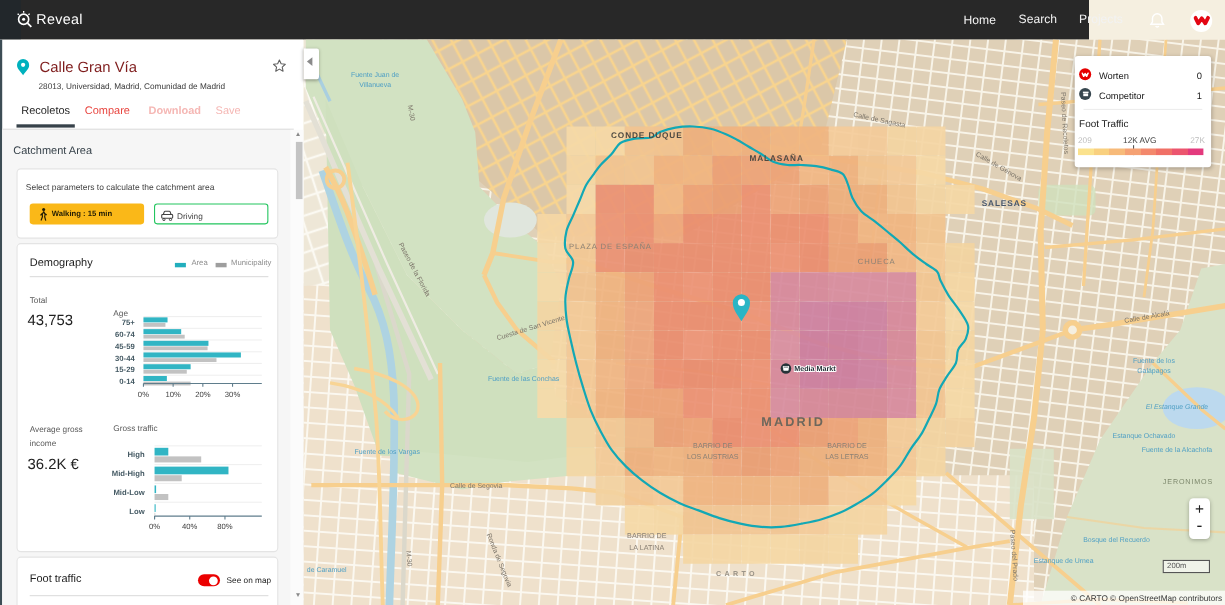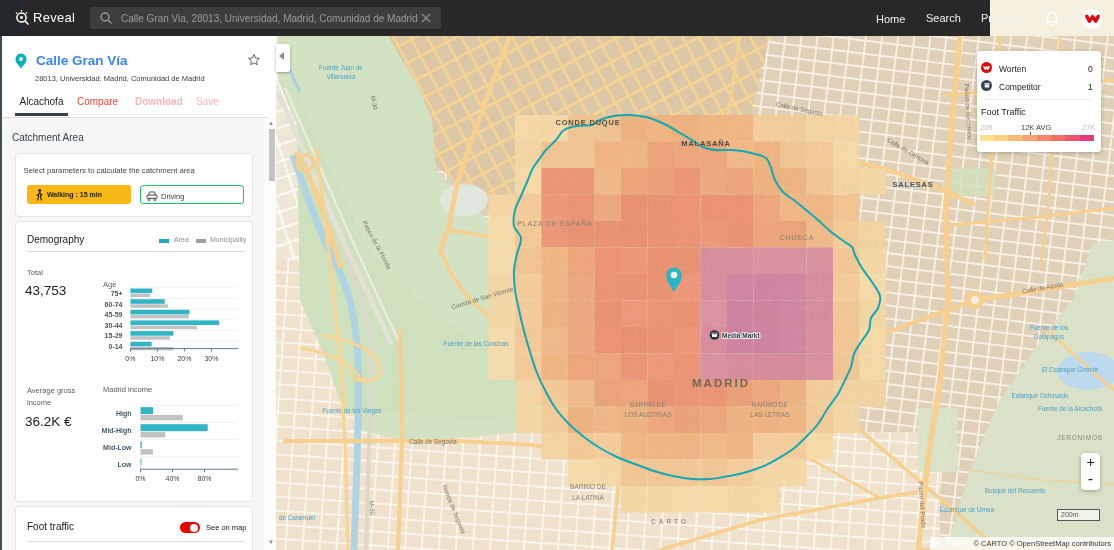--- a/index.html
+++ b/index.html
@@ -14,55 +14,44 @@
  <div class="abs" style="left:0;top:0;width:19px;height:36px;background:#22272b"></div>
  <svg class="abs" style="left:14px;top:9px" width="18" height="18" viewBox="0 0 18 18">
    <circle cx="7.5" cy="8.5" r="4.6" fill="none" stroke="#fff" stroke-width="1.5"></circle>
    <line x1="11" y1="12" x2="14.5" y2="15.5" stroke="#fff" stroke-width="1.6"></line>
    <circle cx="7.5" cy="8.5" r="1.4" fill="#fff"></circle>
    <line x1="7.5" y1="1" x2="7.5" y2="2.6" stroke="#fff" stroke-width="1.2"></line>
    <line x1="2" y1="3.4" x2="3.2" y2="4.5" stroke="#fff" stroke-width="1.2"></line>
    <line x1="13" y1="3.4" x2="11.8" y2="4.5" stroke="#fff" stroke-width="1.2"></line>
  </svg>
  <div class="abs" style="left:33px;top:10px;font-size:13px;color:#fff;letter-spacing:.3px">Reveal</div>
- <div class="abs" style="left:90px;top:7px;width:351px;height:22px;background:#3d3d3d;border-radius:2px">
-   <svg class="abs" style="left:9px;top:4px" width="14" height="14" viewBox="0 0 14 14">
-     <circle cx="6" cy="6" r="4" fill="none" stroke="#9a9a9a" stroke-width="1.4"></circle>
-     <line x1="9" y1="9" x2="12.5" y2="12.5" stroke="#9a9a9a" stroke-width="1.4"></line>
-   </svg>
-   <div class="abs" style="left:31px;top:6px;font-size:10px;color:#9b9b9b">Calle Gran Via, 28013, Universidad, Madrid, Comunidad de Madrid</div>
-   <svg class="abs" style="left:330px;top:5px" width="12" height="12" viewBox="0 0 12 12">
-     <line x1="2" y1="2" x2="10" y2="10" stroke="#8a8a8a" stroke-width="1.4"></line>
-     <line x1="10" y1="2" x2="2" y2="10" stroke="#8a8a8a" stroke-width="1.4"></line>
-   </svg>
- </div>
  <div class="abs" style="left:876px;top:12.5px;font-size:11px;color:#f2f2f2">Home</div>
  <div class="abs" style="left:926px;top:12px;font-size:11px;color:#f2f2f2">Search</div>
  <div class="abs" style="left:981px;top:12px;font-size:11px;color:#f2f2f2">Projects</div>
  <svg class="abs" style="left:1045px;top:11px" width="14" height="15" viewBox="0 0 14 15">
    <path d="M7 1.5 a4.3 4.3 0 0 1 4.3 4.3 v3.2 l1.4 2 H1.3 l1.4-2 V5.8 A4.3 4.3 0 0 1 7 1.5Z" fill="none" stroke="#fff" stroke-width="1.3"></path>
    <path d="M5.6 12.6 a1.5 1.5 0 0 0 2.8 0" fill="none" stroke="#fff" stroke-width="1.2"></path>
  </svg>
  <div class="abs" style="left:1082px;top:9px;width:20px;height:20px;border-radius:50%;background:#fff"></div>
  <svg class="abs" style="left:1085px;top:13px" width="15" height="12" viewBox="0 0 15 12">
    <path d="M1.8 3.2 L4.3 8.2 L7.5 3.6 L10.7 8.2 L13.2 3.2" stroke="#e30613" stroke-width="3.4" fill="none" stroke-linecap="round" stroke-linejoin="round"></path>
  </svg>
 </div>
 
 <div id="panel">
  <svg class="abs" style="left:13px;top:17px" width="12" height="16" viewBox="0 0 13 17">
   <path d="M6.5 0.5 A6 6 0 0 1 12.5 6.5 C12.5 10.4 9.1 12.6 6.5 16.5 C3.9 12.6 0.5 10.4 0.5 6.5 A6 6 0 0 1 6.5 0.5Z" fill="#00b1bd"></path>
   <circle cx="6.5" cy="6.3" r="2.1" fill="#fff"></circle>
  </svg>
- <div class="abs" style="left:34px;top:17px;font-size:13.5px;font-weight:bold;color:#3b82f6">Calle Gran Vía</div>
+ <div class="abs" style="left:34px;top:17px;font-size:13.5px;font-weight:normal;color:#7f1d1d">Calle Gran Vía</div>
  <svg class="abs" style="left:245px;top:17px" width="14" height="14" viewBox="0 0 24 24">
   <path d="M12 2.6 14.7 8.6 21.2 9.3 16.4 13.7 17.7 20.1 12 16.9 6.3 20.1 7.6 13.7 2.8 9.3 9.3 8.6Z" fill="none" stroke="#616161" stroke-width="1.7" stroke-linejoin="round"></path>
  </svg>
  <div class="abs" style="left:33px;top:38px;font-size:7.5px;color:#3c3c3c">28013, Universidad, Madrid, Comunidad de Madrid</div>
- <div class="abs" style="left:13px;top:59.5px;width:53px;text-align:center;font-size:10px;color:#262626;font-weight:500">Alcachofa</div>
+ <div class="abs" style="left:13px;top:59.5px;width:53px;text-align:center;font-size:10px;color:#262626;font-weight:500">Recoletos</div>
  <div class="abs" style="left:13px;top:77px;width:53px;height:3px;background:#37424a"></div>
  <div class="abs" style="left:75px;top:59.5px;width:40px;text-align:center;font-size:10px;color:#e8443e;font-weight:500">Compare</div>
  <div class="abs" style="left:133px;top:59.5px;width:43px;text-align:center;font-size:10px;color:#f5b7b4;font-weight:700">Download</div>
  <div class="abs" style="left:194px;top:59.5px;width:20px;text-align:center;font-size:10px;color:#f5b7b4;font-weight:500">Save</div>
 
  <div id="pcontent">
   <div class="abs" style="left:10px;top:14px;font-size:10px;color:#37424a">Catchment Area</div>
   <div class="card" style="top:35px;height:64px"></div>
   <div class="abs" style="left:21.5px;top:47.5px;font-size:7.7px;color:#424242">Select parameters to calculate the catchment area</div>
   <div class="abs" style="left:25px;top:67px;width:104px;height:19px;background:#fab818;border-radius:3px">
@@ -122,21 +111,21 @@
         <text x="128.4" y="242.6" font-size="7" fill="#424242" text-anchor="middle">0%</text>
         <line x1="155.4" y1="230.6" x2="155.4" y2="233.6" stroke="#5f7d8c" stroke-width="1"></line>
         <text x="155.4" y="242.6" font-size="7" fill="#424242" text-anchor="middle">10%</text>
         <line x1="182.4" y1="230.6" x2="182.4" y2="233.6" stroke="#5f7d8c" stroke-width="1"></line>
         <text x="182.4" y="242.6" font-size="7" fill="#424242" text-anchor="middle">20%</text>
         <line x1="209.4" y1="230.6" x2="209.4" y2="233.6" stroke="#5f7d8c" stroke-width="1"></line>
         <text x="209.4" y="242.6" font-size="7" fill="#424242" text-anchor="middle">30%</text>
       </svg>
   <div class="abs" style="left:25px;top:267px;width:60px;font-size:7.5px;color:#5a5a5a;line-height:11.5px;white-space:normal">Average gross income</div>
   <div class="abs" style="left:23px;top:296px;font-size:13.5px;color:#212121">36.2K €</div>
-  <div class="abs" style="left:101px;top:267px;font-size:7.5px;color:#5a5a5a">Madrid income</div>
+  <div class="abs" style="left:101px;top:267px;font-size:7.5px;color:#5a5a5a">Gross traffic</div>
   <svg class="abs" style="left:0;top:0" width="265" height="397" viewBox="0 0 265 397">
         <line x1="138.5" y1="287.3" x2="236" y2="287.3" stroke="#ececec" stroke-width="0.8"></line>
         <text x="129.5" y="297.8" font-size="7" fill="#455a64" text-anchor="end" font-weight="bold">High</text>
         <rect x="138.5" y="289.1" width="12.5" height="7" fill="#31b5c4"></rect>
         <rect x="138.5" y="296.9" width="42.4" height="5.5" fill="#c2c2c2"></rect>
         <line x1="138.5" y1="304.4" x2="236" y2="304.4" stroke="#ececec" stroke-width="0.8"></line>
         <text x="129.5" y="314.9" font-size="7" fill="#455a64" text-anchor="end" font-weight="bold">Mid-High</text>
         <rect x="138.5" y="306.2" width="67.2" height="7" fill="#31b5c4"></rect>
         <rect x="138.5" y="314.0" width="24.7" height="5.5" fill="#c2c2c2"></rect>
         <line x1="138.5" y1="321.5" x2="236" y2="321.5" stroke="#ececec" stroke-width="0.8"></line>

